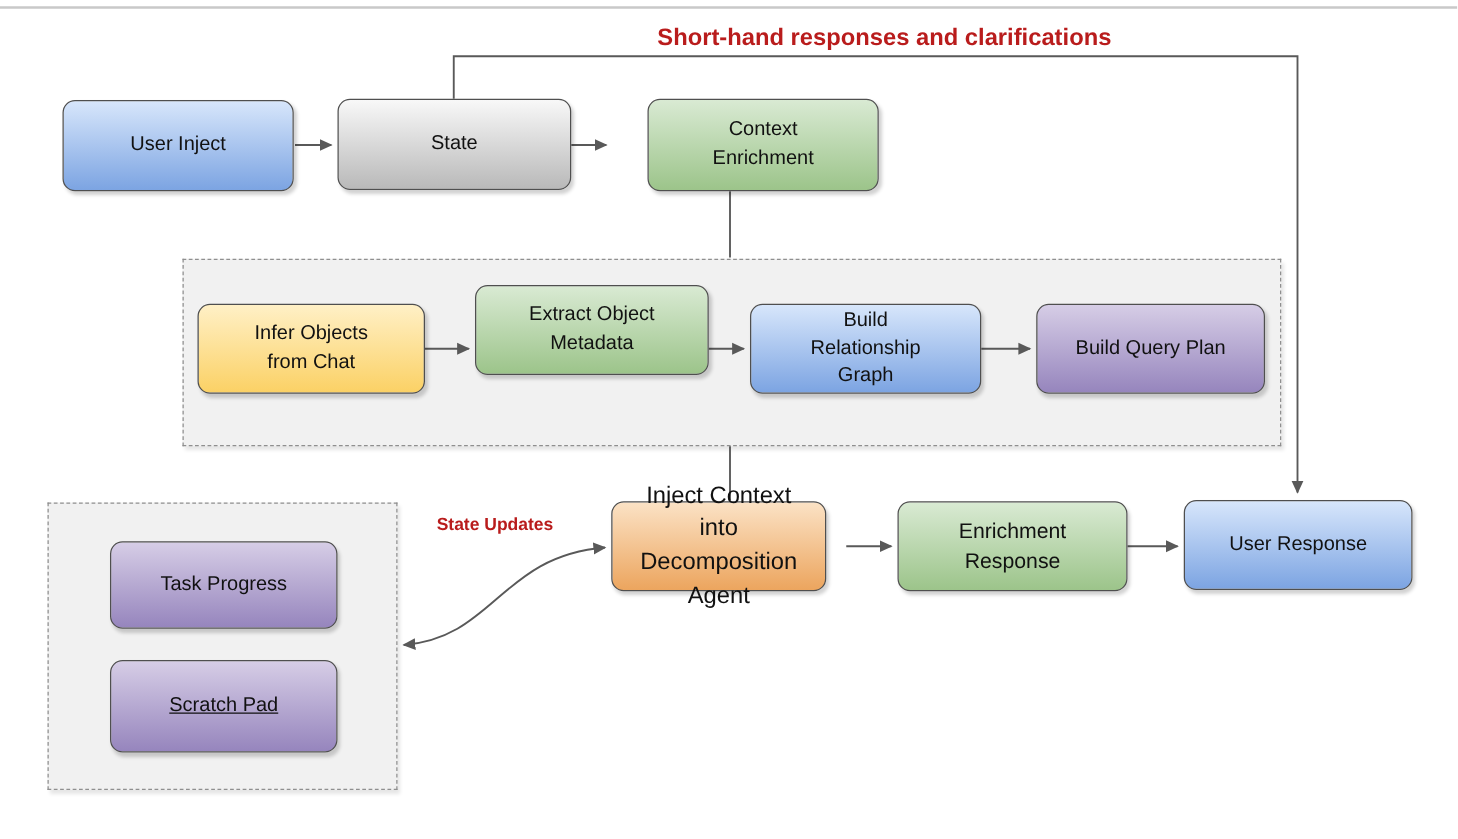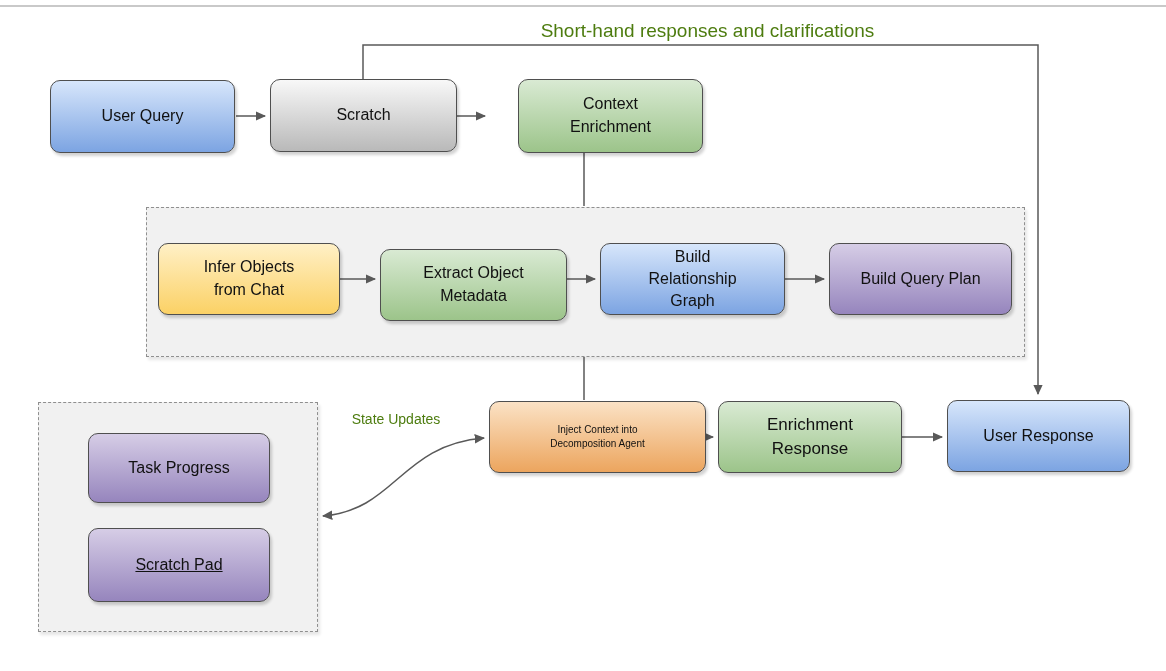--- a/index.html
+++ b/index.html
@@ -15,21 +15,21 @@
   }
   .node {
     position:absolute; box-sizing:border-box;
     border:1.4px solid #4f4f4f; border-radius:10px;
     display:flex; align-items:center; justify-content:center;
     text-align:center; color:#111111; font-size:16px; line-height:1.42;
     box-shadow:2px 3px 3px rgba(0,0,0,0.18);
   }
   .node span { display:inline-block; }
   svg.edges { position:absolute; left:0; top:0; width:1166px; height:671px; }
-  .anno { position:absolute; color:#4d7c0f; text-align:center; }
+  .anno { position:absolute; color:#b91c1c; text-align:center;font-weight:bold; }
   .anno.feedback { left:505px; top:20px; width:405px; font-size:19px; }
   .anno.state { left:340px; top:411px; width:112px; font-size:14px; }
 </style>
 </head>
 <body>
 
 <div class="canvas">
 
   <div class="page-divider"></div>
 
@@ -54,48 +54,48 @@
       <path d="M 677 437 L 713 437" marker-end="url(#arrow)"></path>
       <path d="M 902 437 L 942 437" marker-end="url(#arrow)"></path>
       <path d="M 323 516 C 396 510 400 445 484 438" marker-start="url(#arrow)" marker-end="url(#arrow)"></path>
     </g>
   </svg>
 
   <div class="anno feedback">Short-hand responses and clarifications</div>
   <div class="anno state">State Updates</div>
 
   <div class="node" style="left: 50px; top: 80px; width: 185px; height: 73px; background: linear-gradient(rgb(215, 230, 251), rgb(124, 164, 226));">
-    <span>User Query</span>
+    <span>User Inject</span>
   </div>
 
   <div class="node" style="left: 270px; top: 79px; width: 187px; height: 73px; background: linear-gradient(rgb(248, 248, 248), rgb(185, 185, 185));">
-    <span>Scratch</span>
+    <span>State</span>
   </div>
 
   <div class="node" style="left: 518px; top: 79px; width: 185px; height: 74px; background: linear-gradient(rgb(217, 234, 211), rgb(156, 196, 138));">
     <span style="max-width:105px;">Context Enrichment</span>
   </div>
 
   <div class="node" style="left: 158px; top: 243px; width: 182px; height: 72px; background: linear-gradient(rgb(255, 240, 198), rgb(251, 209, 101));">
     <span style="max-width:115px;text-align:center;">Infer Objects from Chat</span>
   </div>
 
-  <div class="node" style="left: 380px; top: 249px; width: 187px; height: 72px; background: linear-gradient(rgb(217, 234, 211), rgb(156, 196, 138));">
+  <div class="node" style="left: 380px; top: 228px; width: 187px; height: 72px; background: linear-gradient(rgb(217, 234, 211), rgb(156, 196, 138));">
     <span style="max-width:120px;">Extract Object Metadata</span>
   </div>
 
   <div class="node" style="left: 600px; top: 243px; width: 185px; height: 72px; line-height: 1.38; background: linear-gradient(rgb(215, 230, 251), rgb(124, 164, 226));">
     <span style="max-width:100px;">Build Relationship Graph</span>
   </div>
 
   <div class="node" style="left: 829px; top: 243px; width: 183px; height: 72px; background: linear-gradient(rgb(214, 205, 230), rgb(150, 133, 189));">
     <span>Build Query Plan</span>
   </div>
 
-  <div class="node" style="left: 489px; top: 401px; width: 217px; height: 72px; font-size: 10px; line-height: 1.4; background: linear-gradient(rgb(251, 226, 197), rgb(236, 165, 94));">
+  <div class="node" style="left: 489px; top: 401px; width: 172px; height: 72px; font-size: 19px; line-height: 1.4; background: linear-gradient(rgb(251, 226, 197), rgb(236, 165, 94));">
     <span style="max-width:130px;">Inject Context into Decomposition Agent</span>
   </div>
 
   <div class="node" style="left: 718px; top: 401px; width: 184px; height: 72px; font-size: 17px; background: linear-gradient(rgb(217, 234, 211), rgb(156, 196, 138));">
     <span style="max-width:105px;">Enrichment Response</span>
   </div>
 
   <div class="node" style="left: 947px; top: 400px; width: 183px; height: 72px; background: linear-gradient(rgb(215, 230, 251), rgb(124, 164, 226));">
     <span>User Response</span>
   </div>

